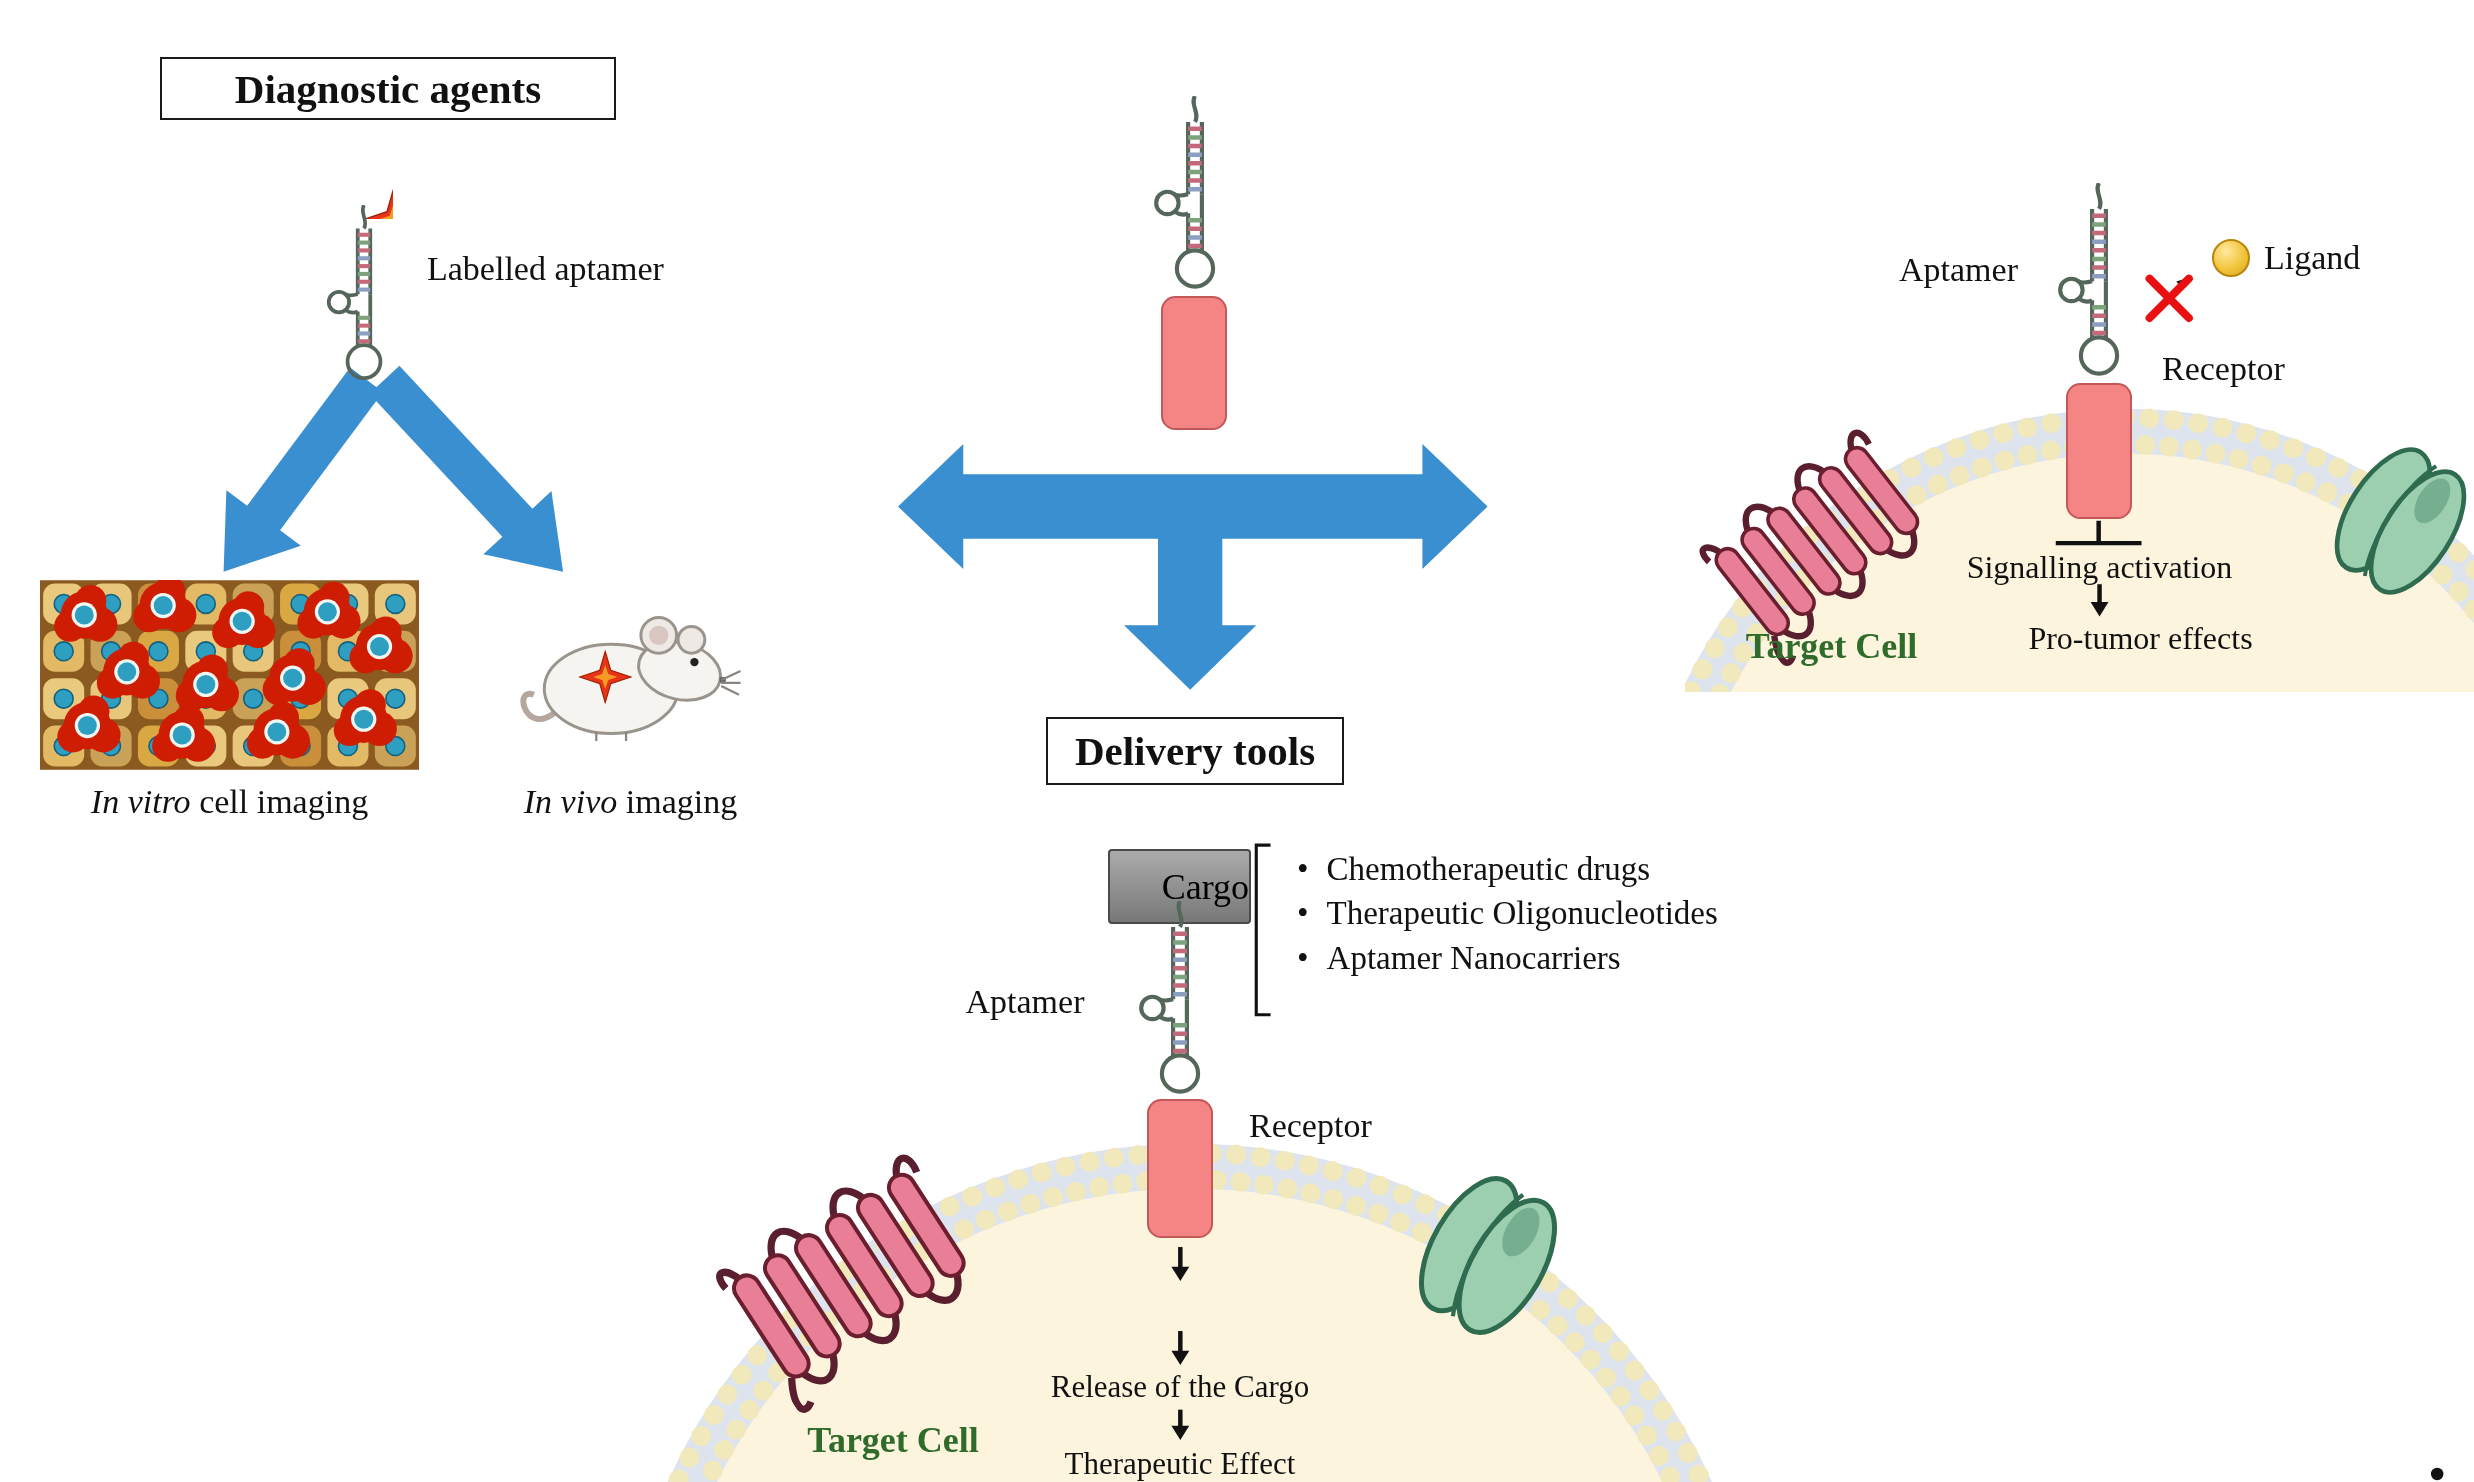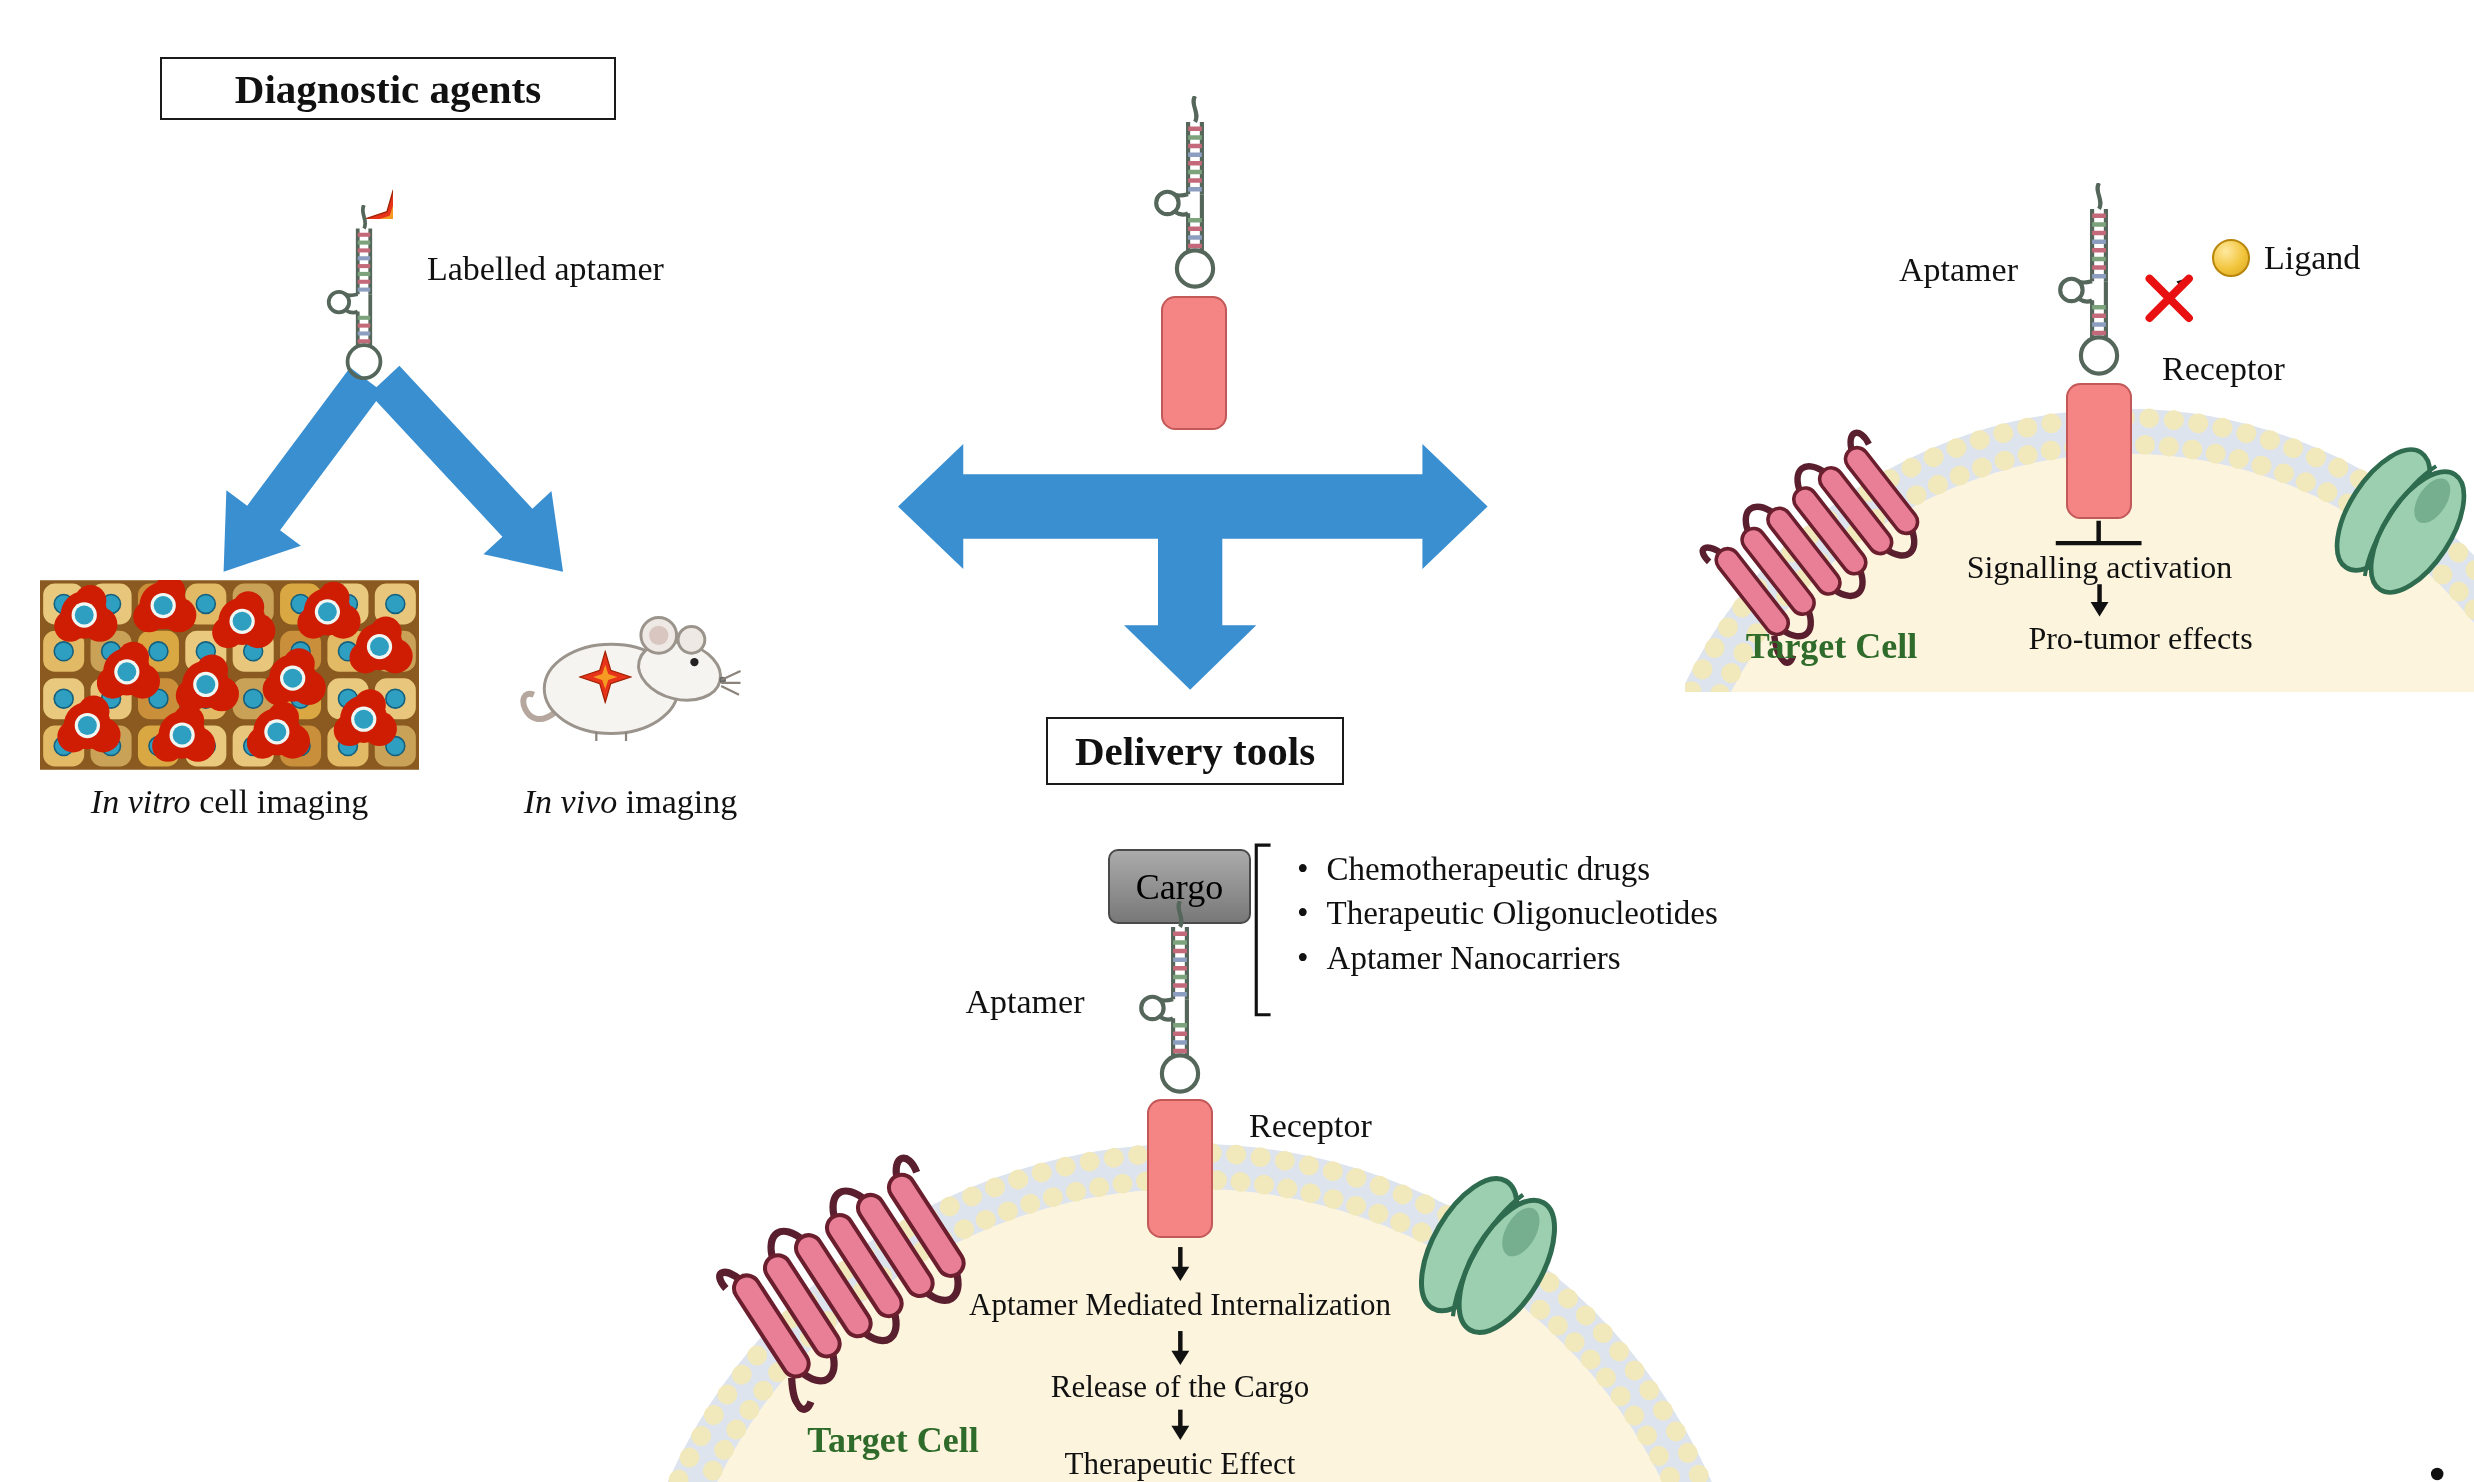--- a/index.html
+++ b/index.html
@@ -8,22 +8,22 @@
   #canvas{position:relative;width:2475px;height:1482px;background:#fff;overflow:hidden}
   .abs{position:absolute}
   .titlebox{border:2.7px solid #1a1a1a;background:#fff;display:flex;align-items:center;justify-content:center;
             font-weight:bold;font-size:41px;white-space:nowrap}
   .lbl{font-size:34px;white-space:nowrap}
   .sm{font-size:32px}
   .it{font-style:italic}
   .center{text-align:center}
   .right{text-align:center}
   .receptor{background:var(--c-receptor-pink,#f58484);border:2.7px solid var(--c-receptor-border,#c25858);border-radius:14.3px}
-  .cargo{background:linear-gradient(180deg,#ababab,#787878);border:2.7px solid #4a4a4a;border-radius:10px;
-         display:flex;align-items:center;justify-content:center;font-size:36px;color:#000}
+  .cargo{background:linear-gradient(180deg,#ababab,#787878);border:2.7px solid #4a4a4a;border-radius:4px;
+         display:flex;align-items:center;justify-content:flex-end;font-size:36px;color:#000}
   .ligand{border-radius:50%;background:radial-gradient(circle at 35% 30%,#ffe9a0,var(--c-ligand-yellow,#f2c53d) 55%,#d9a520);
           border:2.7px solid #b8860b}
   .green-label{color:var(--c-target-green,#2f6b2a);font-weight:bold;font-size:36px;white-space:nowrap}
   .step{font-size:31px}
   .bullet-row{display:flex;gap:18px;font-size:33px;white-space:nowrap}
   .rot{transform-origin:50% 50%}
   svg{display:block}
   .arrowfill{fill:var(--c-arrow-blue,#3a8fd0)}
   .aline{stroke:#55665b;stroke-width:2.4;fill:none}
   .rungs path{stroke-width:2.6;fill:none}
@@ -395,21 +395,20 @@
 
   <div class="abs" style="left:1128px;top:901px;width:104px;height:207px">
     <svg width="104" height="207" viewBox="0 0 60 120">
         <use href="#apt"></use>
       </svg>
   </div>
   <div class="abs lbl right" style="left:929px;top:983px;width:192px">Aptamer</div>
   <div class="abs receptor" style="left:1147px;top:1099px;width:66px;height:139px"></div>
   <div class="abs lbl" style="left:1249px;top:1107px">Receptor</div>
 
-  <div class="abs step center" style="left:903px;top:1287px;width:554px">Aptamer Mediated Internalization</div>
   <div class="abs step center" style="left:903px;top:1369px;width:554px">Release of the Cargo</div>
   <div class="abs step center" style="left:903px;top:1446px;width:554px">Therapeutic Effect</div>
   <div class="abs green-label center" style="left:759px;top:1419px;width:268px">Target Cell</div>
 
   <div class="abs" style="left:2047px;top:183px;width:104px;height:207px">
     <svg width="104" height="207" viewBox="0 0 60 120">
         <use href="#apt"></use>
       </svg>
   </div>
   <div class="abs lbl right" style="left:1885px;top:251px;width:147px">Aptamer</div>

